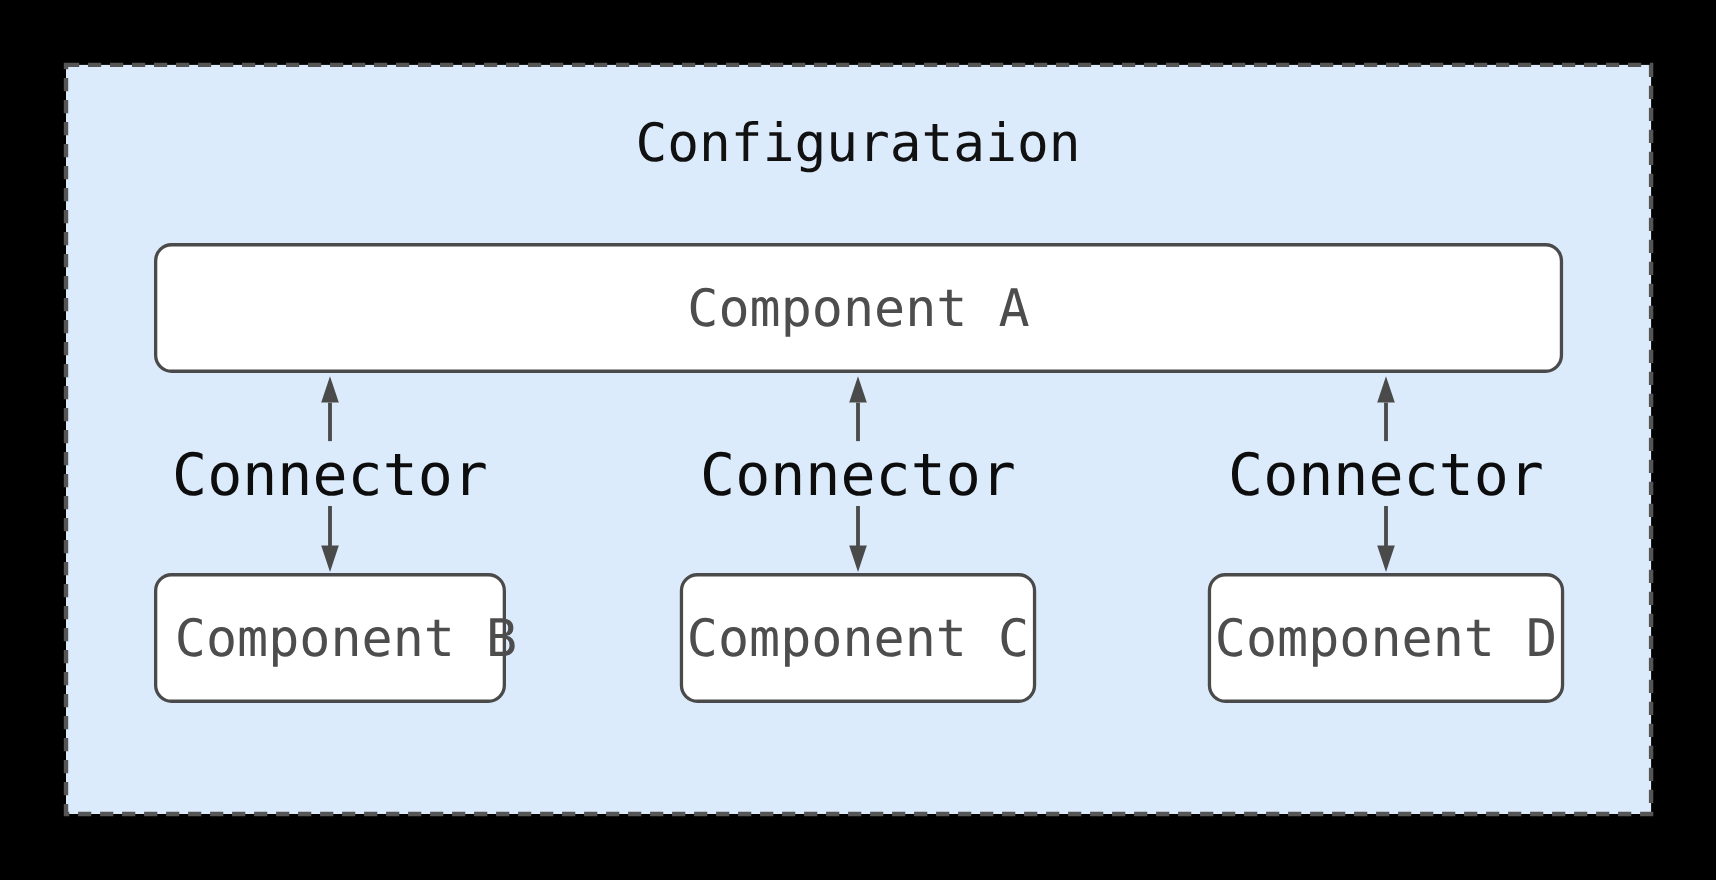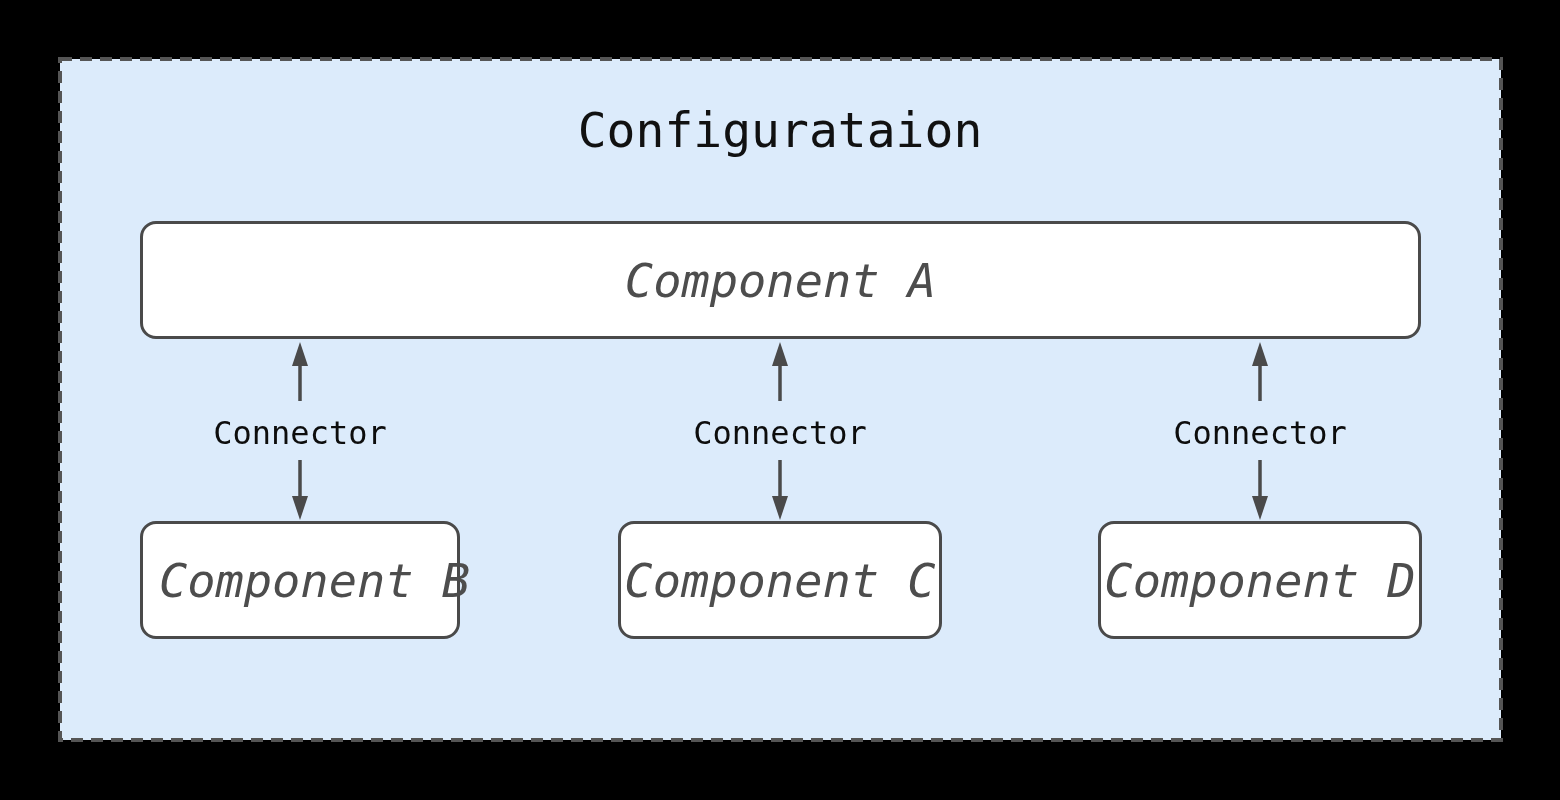--- a/index.html
+++ b/index.html
@@ -41,32 +41,31 @@
     border: 3.5px solid #4a4a4a;
     border-radius: 16px;
     display: flex;
     align-items: center;
     justify-content: center;
     font-size: 47px;
     color: #4d4d4d;
     z-index: 2;
     box-sizing: border-box;
     white-space: nowrap;
-    font-style: italic;
   }
   .node-a { left: 140px; top: 221px; width: 1281px; height: 118px; }
   .node-b { left: 140px;  top: 521px; width: 320px;  height: 118px; padding-left: 29px; }
   .node-c { left: 618px;  top: 521px; width: 324px;  height: 118px; }
   .node-d { left: 1098px; top: 521px; width: 324px;  height: 118px; }
   .connector-label {
     position: absolute;
     top: 410px;
     width: 300px;
     text-align: center;
-    font-size: 32px;
+    font-size: 53px;
     line-height: 46px;
     color: #0d0d0d;
     z-index: 2;
     white-space: nowrap;
   }
   .label-1 { left: 150px; }
   .label-2 { left: 630px; }
   .label-3 { left: 1110px; }
 </style>
 </head>

